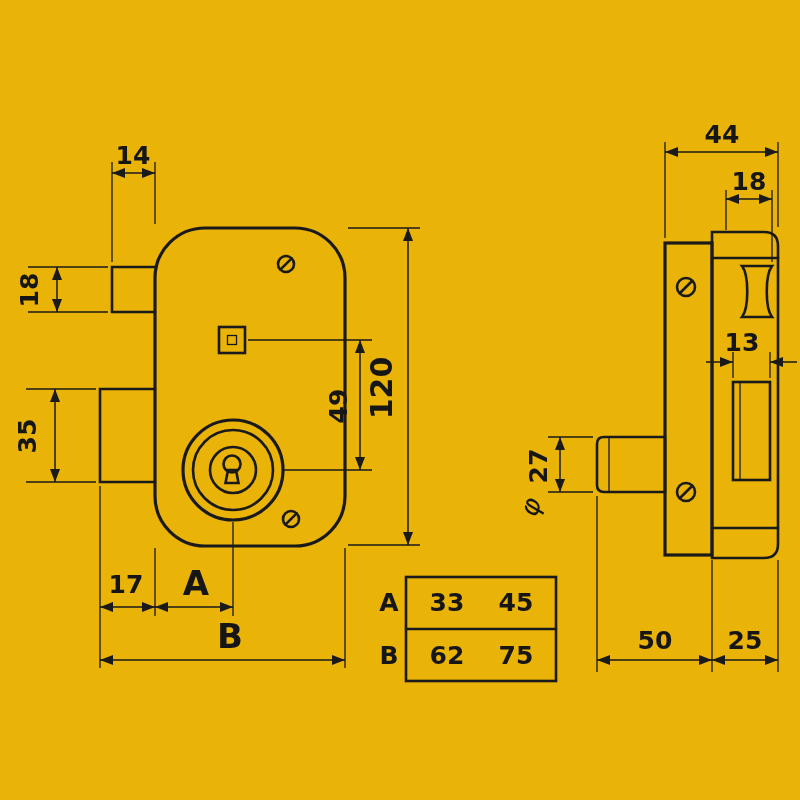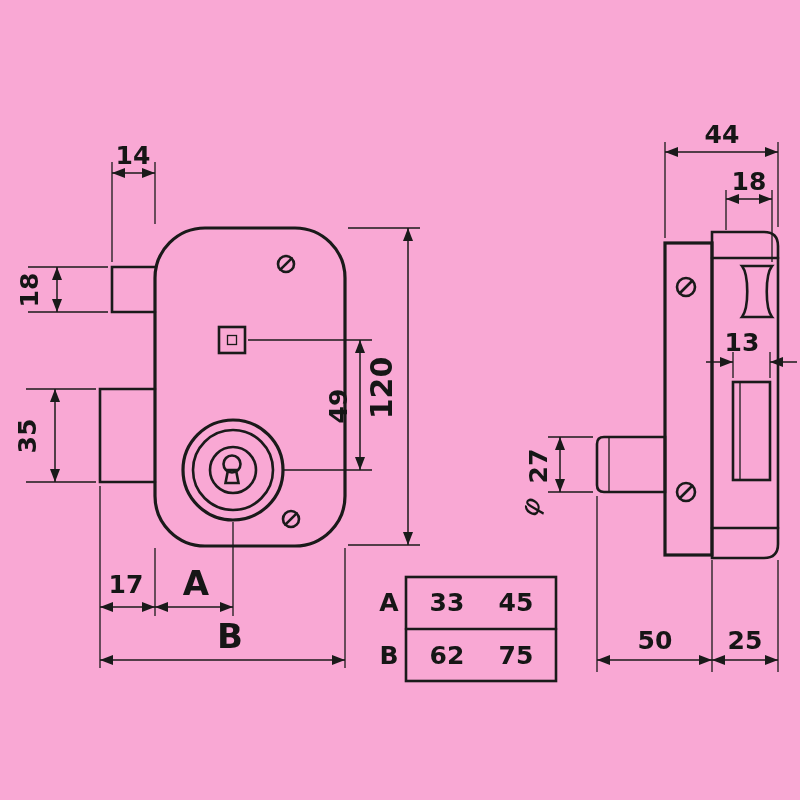--- a/index.html
+++ b/index.html
@@ -1,16 +1,16 @@
 <!DOCTYPE html>
 <html><head>
 <meta charset="utf-8">
 <style>
   html,body{margin:0;padding:0;background:#ffffff;}
-  .sheet{width:800px;height:800px;position:relative;background:#f9a8d4;font-family:"DejaVu Sans",sans-serif;}
+  .sheet{width:800px;height:800px;position:relative;background:#eab308;font-family:"DejaVu Sans",sans-serif;}
   svg{display:block;}
   .ln{stroke:#1a1a1a;stroke-width:2.6;fill:none;stroke-linecap:round;}
   .ln3{stroke:#1a1a1a;stroke-width:3.2;fill:none;}
   .dl{stroke:#1a1a1a;stroke-width:1.5;fill:none;}
   .xl{stroke:#1a1a1a;stroke-width:1.3;fill:none;}
   text.dim{font-family:"DejaVu Sans",sans-serif;font-weight:bold;font-size:25px;fill:#161616;text-anchor:middle;}
   text.dimlg{font-size:30px;}
   text.dimxl{font-size:34px;}
   text.phi{font-style:italic;font-size:27px;font-weight:normal;}
 </style>

